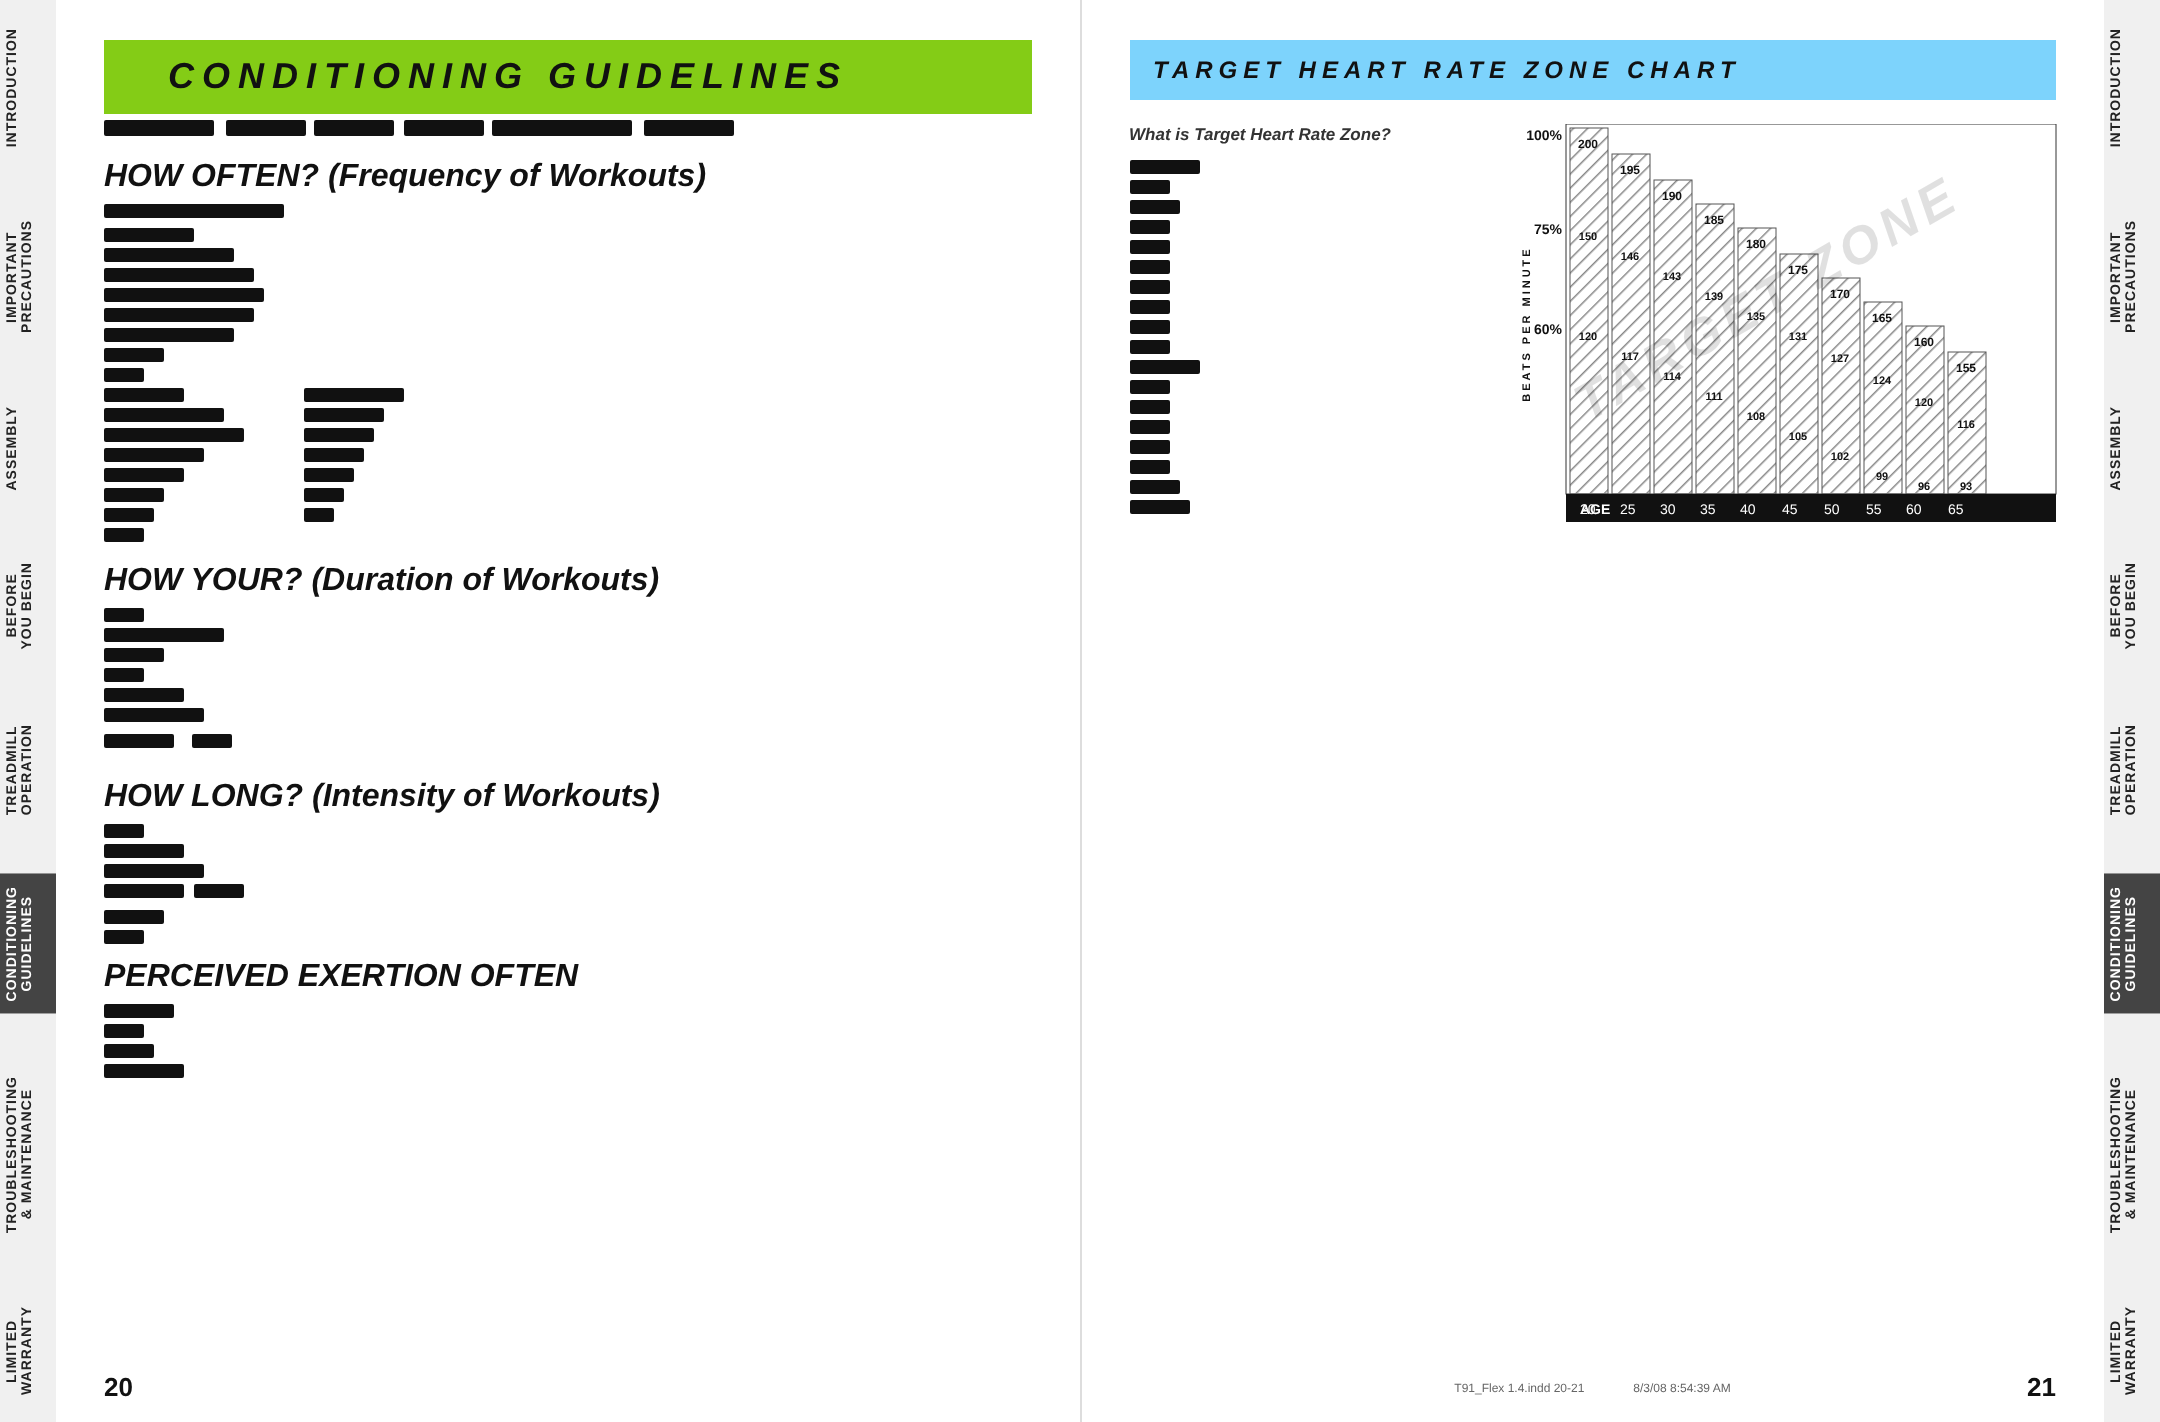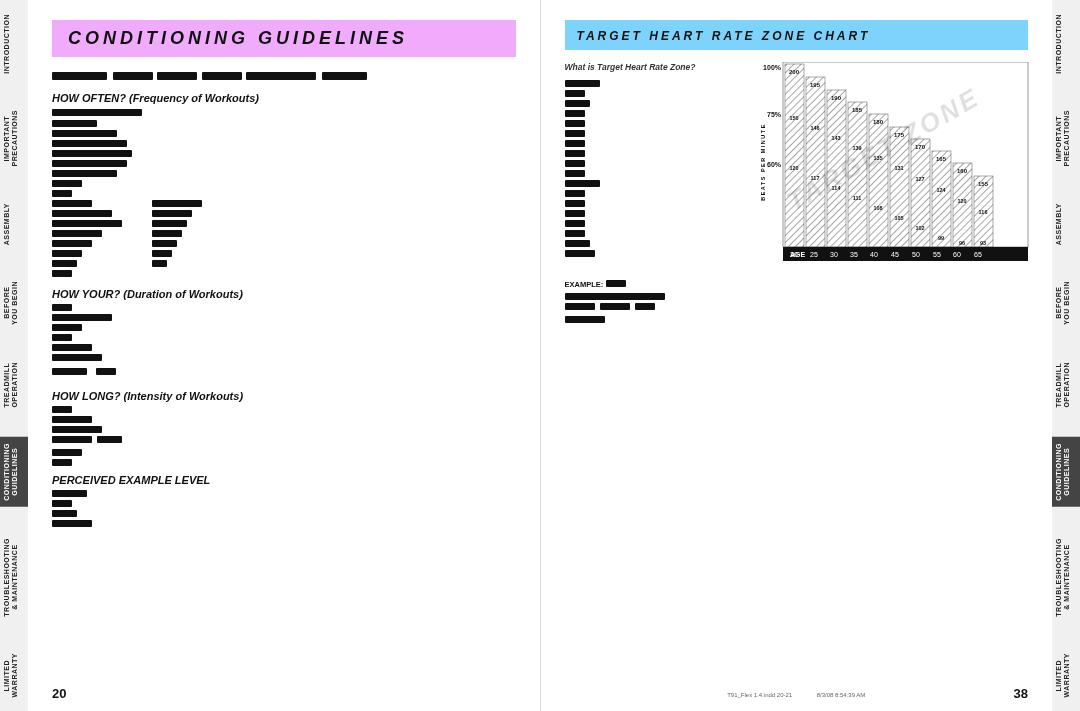--- a/index.html
+++ b/index.html
@@ -61,23 +61,23 @@
     
     .page-right {
       flex: 1;
       background: white;
       padding: 20px 24px 16px 24px;
       position: relative;
     }
 
     
     .page-title-box {
-      background: #f0abfc;
-      padding: 8px 16px;
-      margin-bottom: 14px;
+      background: #84cc16;
+      padding: 8px 32px;
+      margin-bottom: 2px;
     }
     .page-title {
       font-size: 18px;
       font-weight: bold;
       font-style: italic;
       letter-spacing: 4px;
       text-transform: uppercase;
       color: #111;
     }
 
@@ -93,21 +93,21 @@
       display: inline-block;
       background: #111;
       color: #111;
       min-width: 40px;
       height: 8px;
       vertical-align: middle;
       border-radius: 1px;
     }
 
     .subsection-title {
-      font-size: 11px;
+      font-size: 16px;
       font-weight: bold;
       font-style: italic;
       margin-bottom: 4px;
       margin-top: 8px;
       color: #111;
     }
 
     .body-text {
       font-size: 7px;
       color: #111;
@@ -280,21 +280,21 @@
       <span class="redacted-line" style="width:40px"></span>
       <span class="redacted-line" style="width:50px"></span>
       <div style="display:flex; gap:5px; margin-bottom:3px;">
         <span class="redacted-line" style="width:40px; display:inline-block"></span>
         <span class="redacted-line" style="width:25px; display:inline-block"></span>
       </div>
       <span class="redacted-line" style="width:30px"></span>
       <span class="redacted-line" style="width:20px"></span>
     </div>
 
-    <div class="subsection-title">PERCEIVED EXAMPLE LEVEL</div>
+    <div class="subsection-title">PERCEIVED EXERTION OFTEN</div>
     <div class="text-block">
       <span class="redacted-line" style="width:35px"></span>
       <span class="redacted-line" style="width:20px"></span>
       <span class="redacted-line" style="width:25px"></span>
     </div>
     <div style="margin-top:3px;">
       <span class="redacted-line" style="width:40px"></span>
     </div>
 
     <div class="page-number page-number-left">20</div>
@@ -414,37 +414,23 @@
           <text x="167" y="168" font-size="5.5" font-weight="bold" fill="#111" text-anchor="middle">102</text>
           <text x="188" y="178" font-size="5.5" font-weight="bold" fill="#111" text-anchor="middle">99</text>
           <text x="209" y="183" font-size="5.5" font-weight="bold" fill="#111" text-anchor="middle">96</text>
           <text x="230" y="183" font-size="5.5" font-weight="bold" fill="#111" text-anchor="middle">93</text>
 
           <text x="12" y="100" font-size="5.5" font-weight="bold" fill="#111" text-anchor="middle" transform="rotate(-90, 12, 100)" letter-spacing="1.5">BEATS PER MINUTE</text>
         </svg>
       </div>
     </div>
 
-    <div style="margin-top: 6px;">
-      <div class="example-text">
-        <span>EXAMPLE:</span><span class="redacted-line" style="width:20px; display:inline-block; vertical-align:middle; margin-left:3px;"></span>
-      </div>
-      <div>
-        <span class="redacted-line" style="width:100px; margin-bottom:3px;"></span>
-        <div style="display:flex; gap:5px; margin-bottom:3px;">
-          <span class="redacted-line" style="width:30px; display:inline-block"></span>
-          <span class="redacted-line" style="width:30px; display:inline-block"></span>
-          <span class="redacted-line" style="width:20px; display:inline-block"></span>
-        </div>
-        <span class="redacted-line" style="width:40px; margin-bottom:3px;"></span>
-      </div>
-    </div>
-
-
-    <div class="page-number page-number-right">38</div>
+
+
+    <div class="page-number page-number-right">21</div>
 
     <div style="position:absolute; bottom:10px; left:50%; transform:translateX(-50%); text-align:center;">
       <span style="font-size:6px; color:#666;">T91_Flex 1.4.indd  20-21</span>
       <span style="font-size:6px; color:#666; margin-left:20px;">8/3/08  8:54:39 AM</span>
     </div>
   </div>
 
 </div>
 
 <div class="side-tabs">

